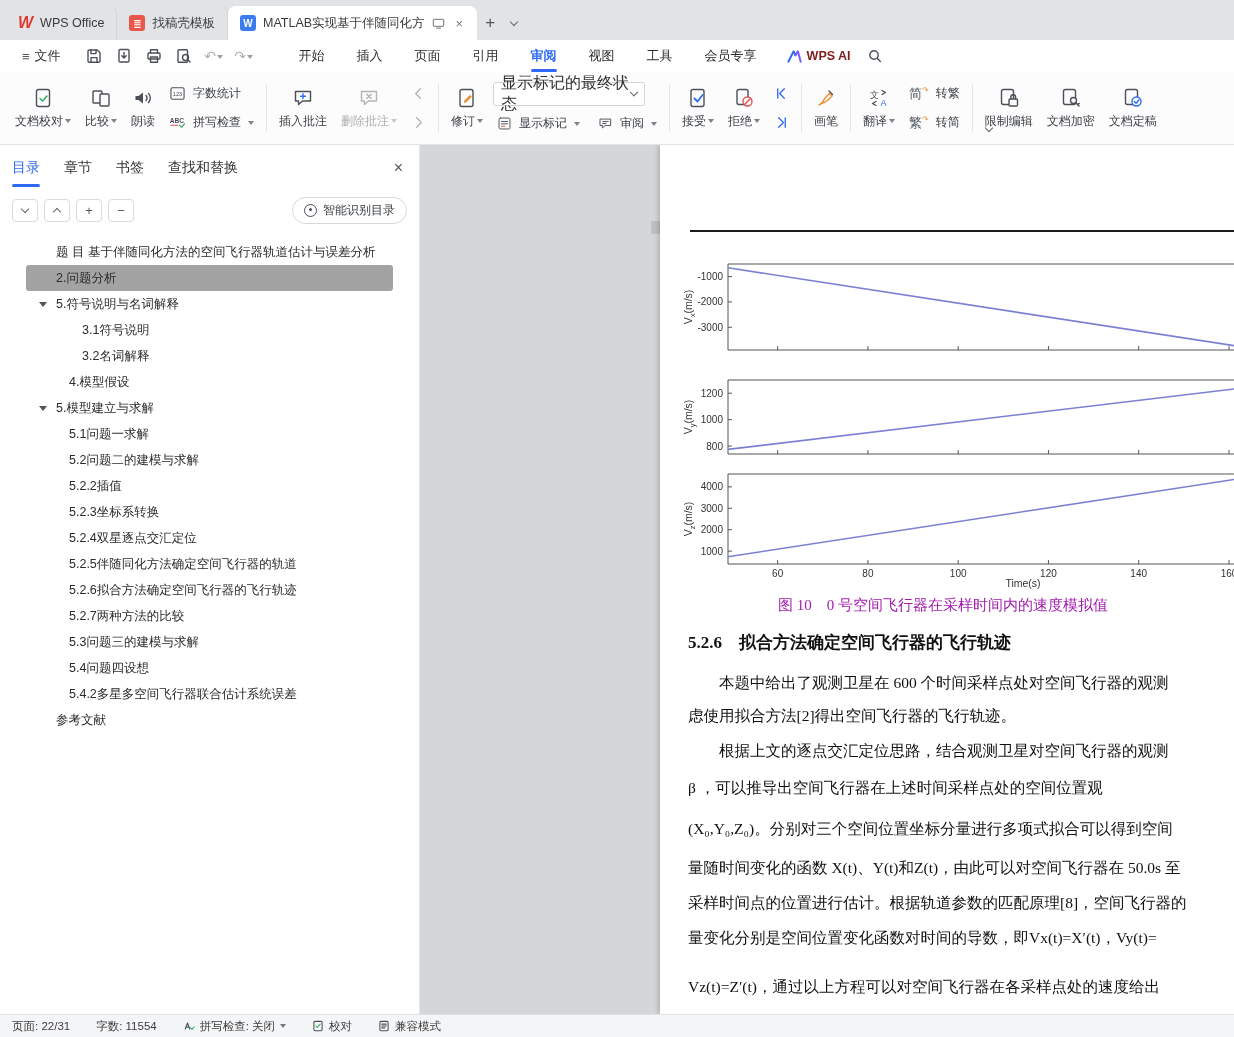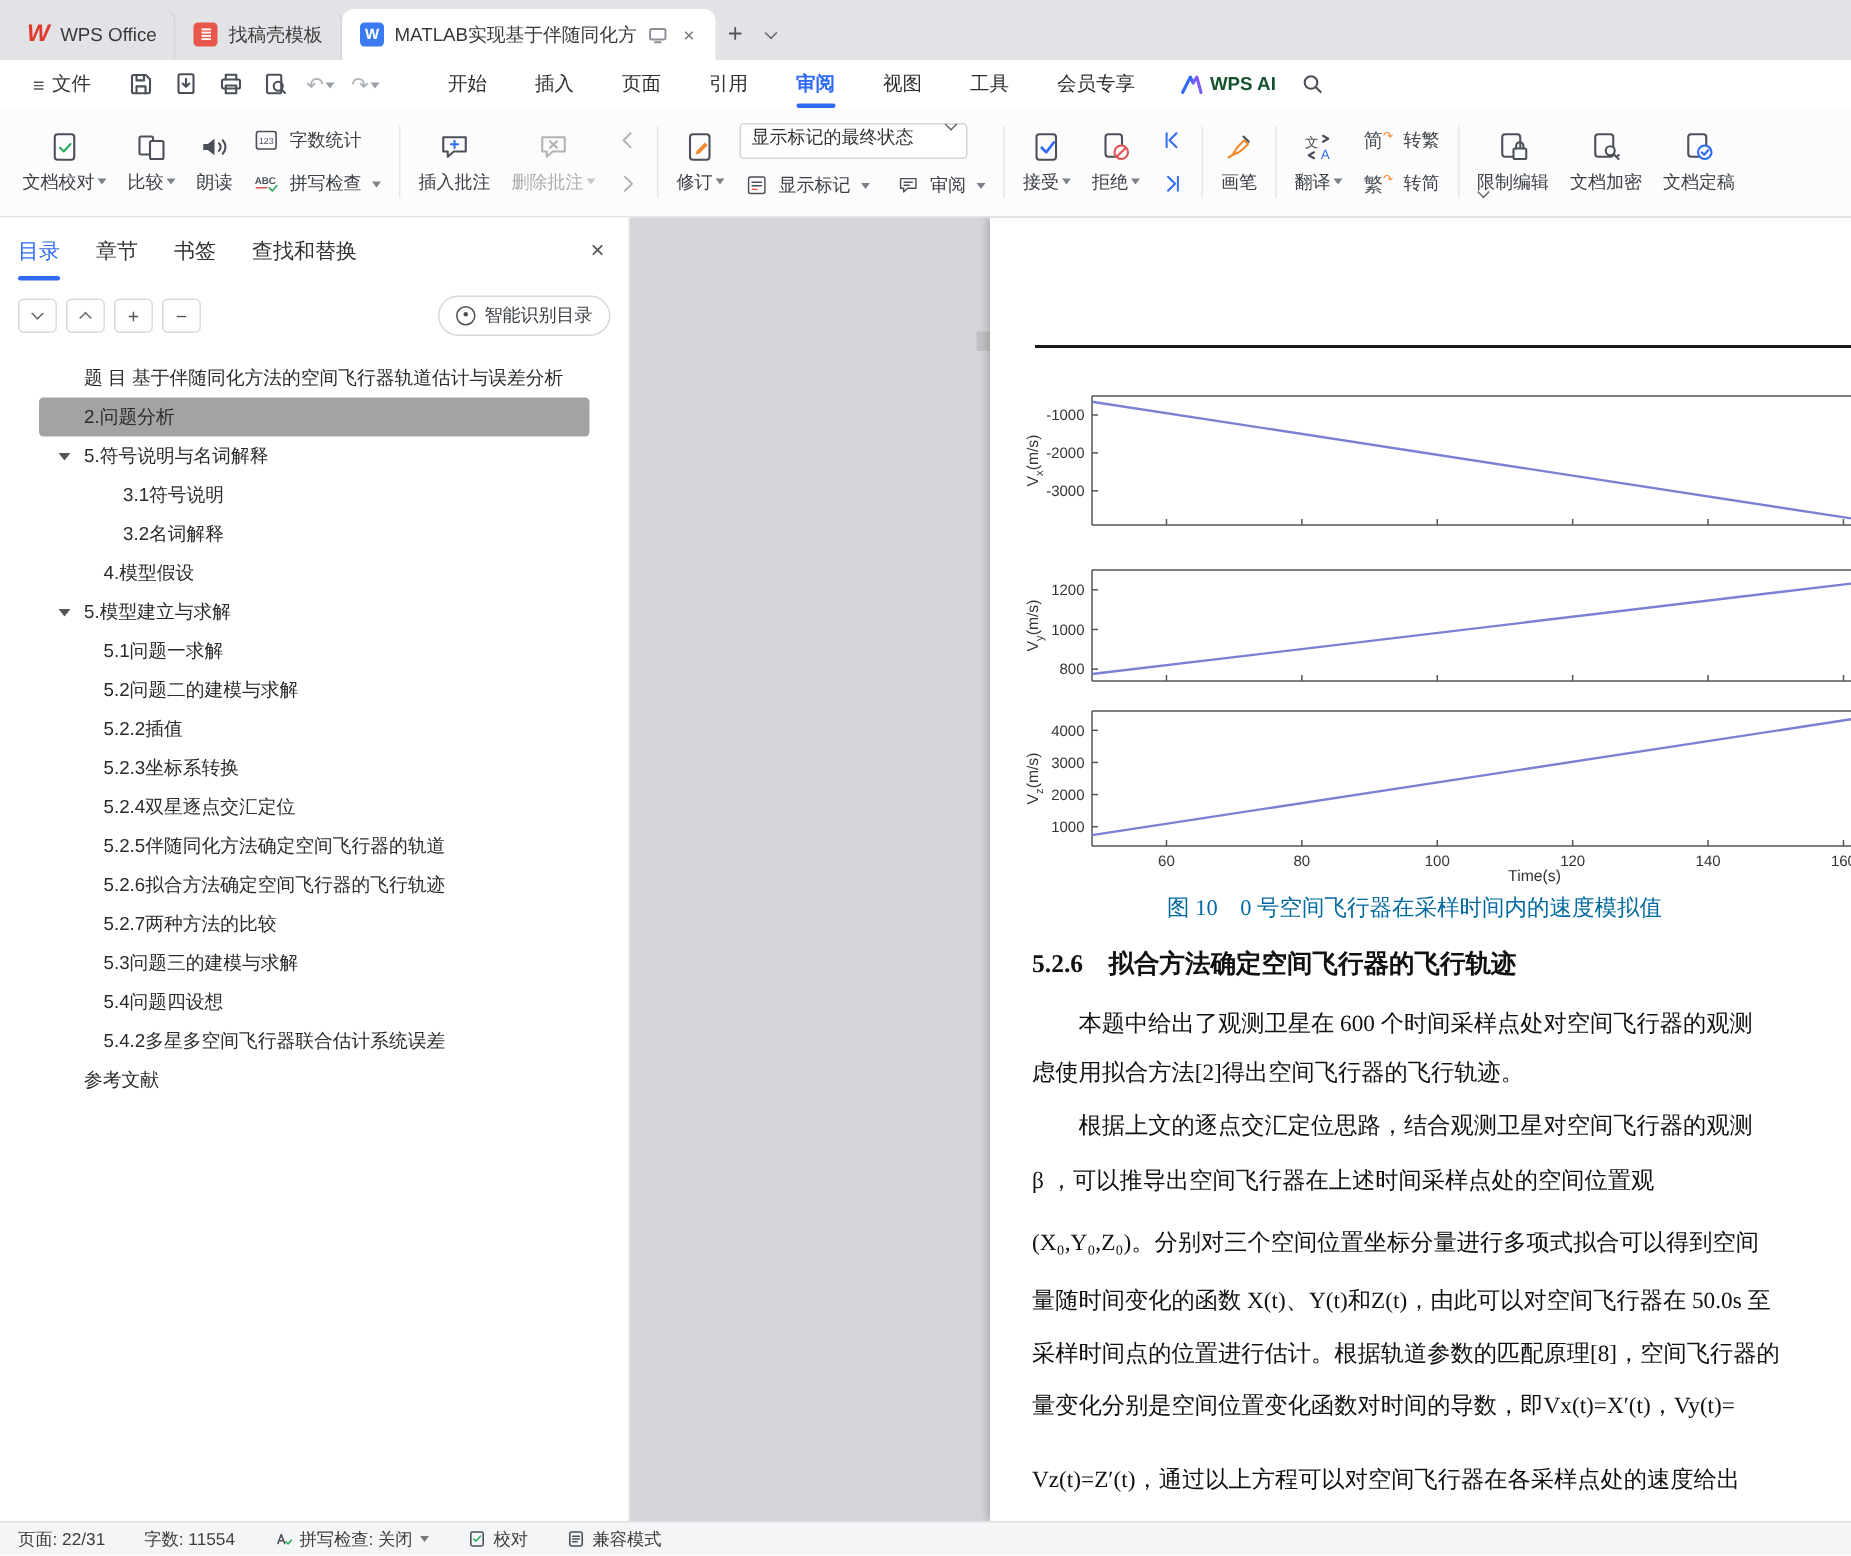--- a/index.html
+++ b/index.html
@@ -27,36 +27,36 @@
   .hamb{font-size:13px;color:#555}
   .qicons{display:flex;align-items:center;gap:4px;margin-left:10px}
   .qicon{width:26px;height:24px;display:flex;align-items:center;justify-content:center;border-radius:3px;color:#5c6169}
   .qicon svg{display:block}
   .qicon.gray{color:#abb0b7}
   .mini-caret{width:0;height:0;border:3px solid transparent;border-top:4px solid #9aa0a8;margin-left:1px;margin-top:4px}
   .menus{display:flex;margin-left:26px}
   .menu-item{padding:0 16px;height:32px;display:flex;align-items:center;position:relative;color:#2f2f2f}
   .menu-item.active{color:#2f6bf5;font-weight:bold}
   .menu-item.active::after{content:"";position:absolute;left:16px;right:16px;bottom:0;height:3px;background:#2f6bf5;border-radius:2px}
-  .ai-entry{display:flex;align-items:center;gap:5px;margin-left:14px;font-weight:bold;font-size:12.5px;color:#14532d}
+  .ai-entry{display:flex;align-items:center;gap:5px;margin-left:14px;font-weight:bold;font-size:12.5px;color:#7f1d1d}
   .search-wrap{margin-left:16px;display:flex;align-items:center;color:#555}
   
   .ribbon{height:73px;background:#fcfcfd;border-bottom:1px solid #e2e3e6;display:flex;align-items:center;
     padding:0 8px;position:relative}
   .vsep{width:1px;height:48px;background:#e6e7ea;margin:0 5px;flex:0 0 auto}
   .rgroup{display:flex;align-items:center}
   .rbtn-big{display:flex;flex-direction:column;align-items:center;justify-content:center;gap:4px;
     padding:5px 7px;font-size:12px;color:#3c4046;border-radius:4px;white-space:nowrap}
   .lblrow{display:flex;align-items:center;gap:2px}
   .caret{width:0;height:0;border:3px solid transparent;border-top:4px solid #7c828a;margin-top:3px}
   .rstack{display:flex;flex-direction:column;gap:7px;margin:0 3px}
   .rbtn-small{display:flex;align-items:center;gap:7px;font-size:12px;height:22px;padding:0 4px;
     color:#3c4046;border-radius:3px;white-space:nowrap}
-  .combo{width:152px;height:24px;border:1px solid #d3d5da;border-radius:3px;display:flex;align-items:flex-start;
-    justify-content:space-between;padding:0 7px;font-size:12px;background:#fff;color:#333}
+  .combo{width:152px;height:24px;border:1px solid #d3d5da;border-radius:3px;display:flex;align-items:center;
+    justify-content:space-between;padding:0 7px;font-size:16px;background:#fff;color:#333}
   .dis{opacity:.42}
   .ic{stroke:#4b5058;fill:none;stroke-width:1.4;stroke-linecap:round;stroke-linejoin:round}
   .cchar{font-size:13px;color:#4b5058;line-height:1}
   .cchar sup{font-size:8px;color:#f08c2e}
   .ribbon-collapse{position:absolute;left:986px;top:56px;color:#8a8f96}
   
   .main{display:flex;height:869px}
   .sidebar{width:420px;background:#fff;border-right:1px solid #e3e4e6;flex:0 0 auto;position:relative;overflow:hidden}
   .side-tabs{display:flex;align-items:center;height:46px;padding:0 12px;gap:24px;font-size:14px;position:relative}
   .side-tab{position:relative;height:46px;display:flex;align-items:center;color:#333}
@@ -83,21 +83,21 @@
   .margin-marker{position:absolute;left:231px;top:76px;width:9px;height:13px;background:#c0c1c4}
   .page{position:absolute;left:240px;top:0;width:820px;height:100%;background:#fff;
     box-shadow:-2px 0 5px rgba(0,0,0,.18);overflow:hidden;
     font-family:"Liberation Serif","DejaVu Serif",serif;color:#111}
   .top-rule{margin:85px 0 0 30px;height:2px;background:#1a1a1a;width:calc(100% - 30px)}
   .charts{margin-left:18px}
   svg.chart{display:block;font-family:"Liberation Sans","DejaVu Sans",sans-serif}
   .chart1{margin-top:26px}
   .chart2{margin-top:16px}
   .chart3{margin-top:6px}
-  .fig-caption{width:566px;text-align:center;margin-top:6px;font-size:15px;color:#0369a1}
+  .fig-caption{width:566px;text-align:center;margin-top:6px;font-size:15px;color:#a21caf}
   .doc-heading{margin:16px 0 0 28px;font-size:17px;font-weight:bold;white-space:nowrap}
   .body-lines{margin:12px 0 0 28px;font-size:15.5px;line-height:33px}
   .bline{white-space:nowrap}
   .bline.ind{text-indent:2em}
   
   .statusbar{height:23px;background:#f4f5f7;border-top:1px solid #dfe0e3;display:flex;align-items:center;
     padding:0 12px;font-size:11.5px;color:#3c3c3c;gap:26px}
   .sitem{display:flex;align-items:center;gap:5px;white-space:nowrap}
   .s-caret{width:0;height:0;border:3px solid transparent;border-top:4px solid #777;margin-top:3px}
 </style>

